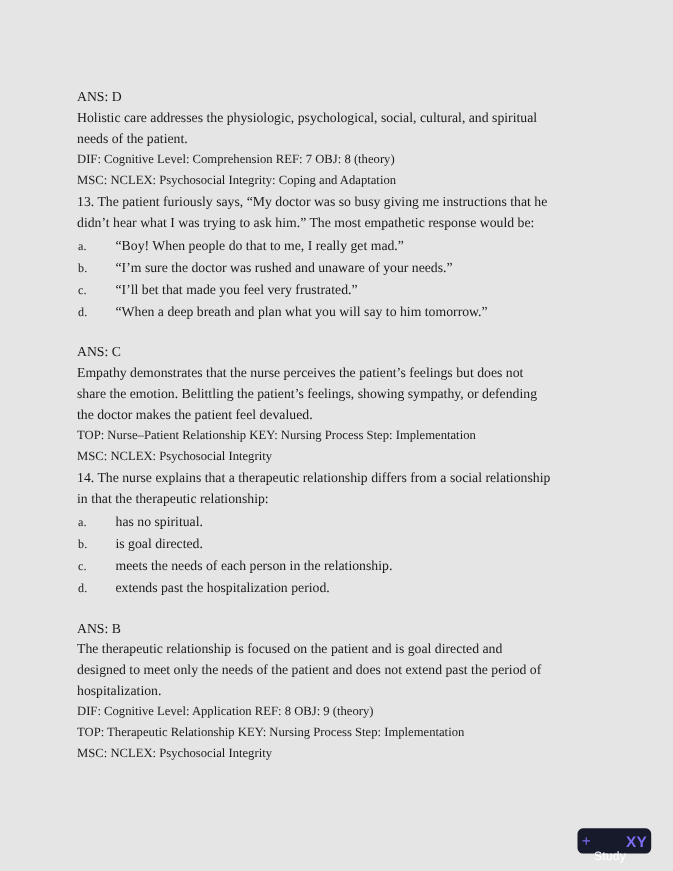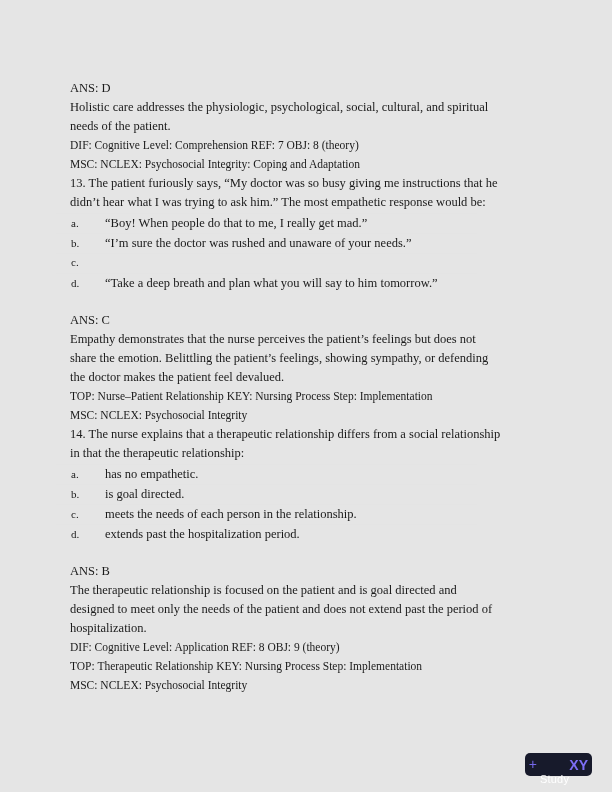--- a/index.html
+++ b/index.html
@@ -111,44 +111,45 @@
         <div class="opt-row">
           <span class="opt-letter">a.</span>
           <span class="opt-text">“Boy! When people do that to me, I really get mad.”</span>
         </div>
         <div class="opt-row">
           <span class="opt-letter">b.</span>
           <span class="opt-text">“I’m sure the doctor was rushed and unaware of your needs.”</span>
         </div>
         <div class="opt-row">
           <span class="opt-letter">c.</span>
+          <span class="opt-text">“I’ll bet that made you feel very frustrated.”</span>
         </div>
         <div class="opt-row">
           <span class="opt-letter">d.</span>
-          <span class="opt-text">“Take a deep breath and plan what you will say to him tomorrow.”</span>
+          <span class="opt-text">“When a deep breath and plan what you will say to him tomorrow.”</span>
         </div>
       </div>
     </section>
 
     <section>
       <p class="line after-options">ANS: C</p>
       <p class="line">Empathy demonstrates that the nurse perceives the patient’s feelings but does not
 share the emotion. Belittling the patient’s feelings, showing sympathy, or defending
 the doctor makes the patient feel devalued.</p>
       <p class="line meta">TOP: Nurse–Patient Relationship KEY: Nursing Process Step: Implementation</p>
       <p class="line meta">MSC: NCLEX: Psychosocial Integrity</p>
     </section>
 
     <section>
       <p class="line">14. The nurse explains that a therapeutic relationship differs from a social relationship
 in that the therapeutic relationship:</p>
       <div class="options">
         <div class="opt-row">
           <span class="opt-letter">a.</span>
-          <span class="opt-text">has no empathetic.</span>
+          <span class="opt-text">has no spiritual.</span>
         </div>
         <div class="opt-row">
           <span class="opt-letter">b.</span>
           <span class="opt-text">is goal directed.</span>
         </div>
         <div class="opt-row">
           <span class="opt-letter">c.</span>
           <span class="opt-text">meets the needs of each person in the relationship.</span>
         </div>
         <div class="opt-row">

